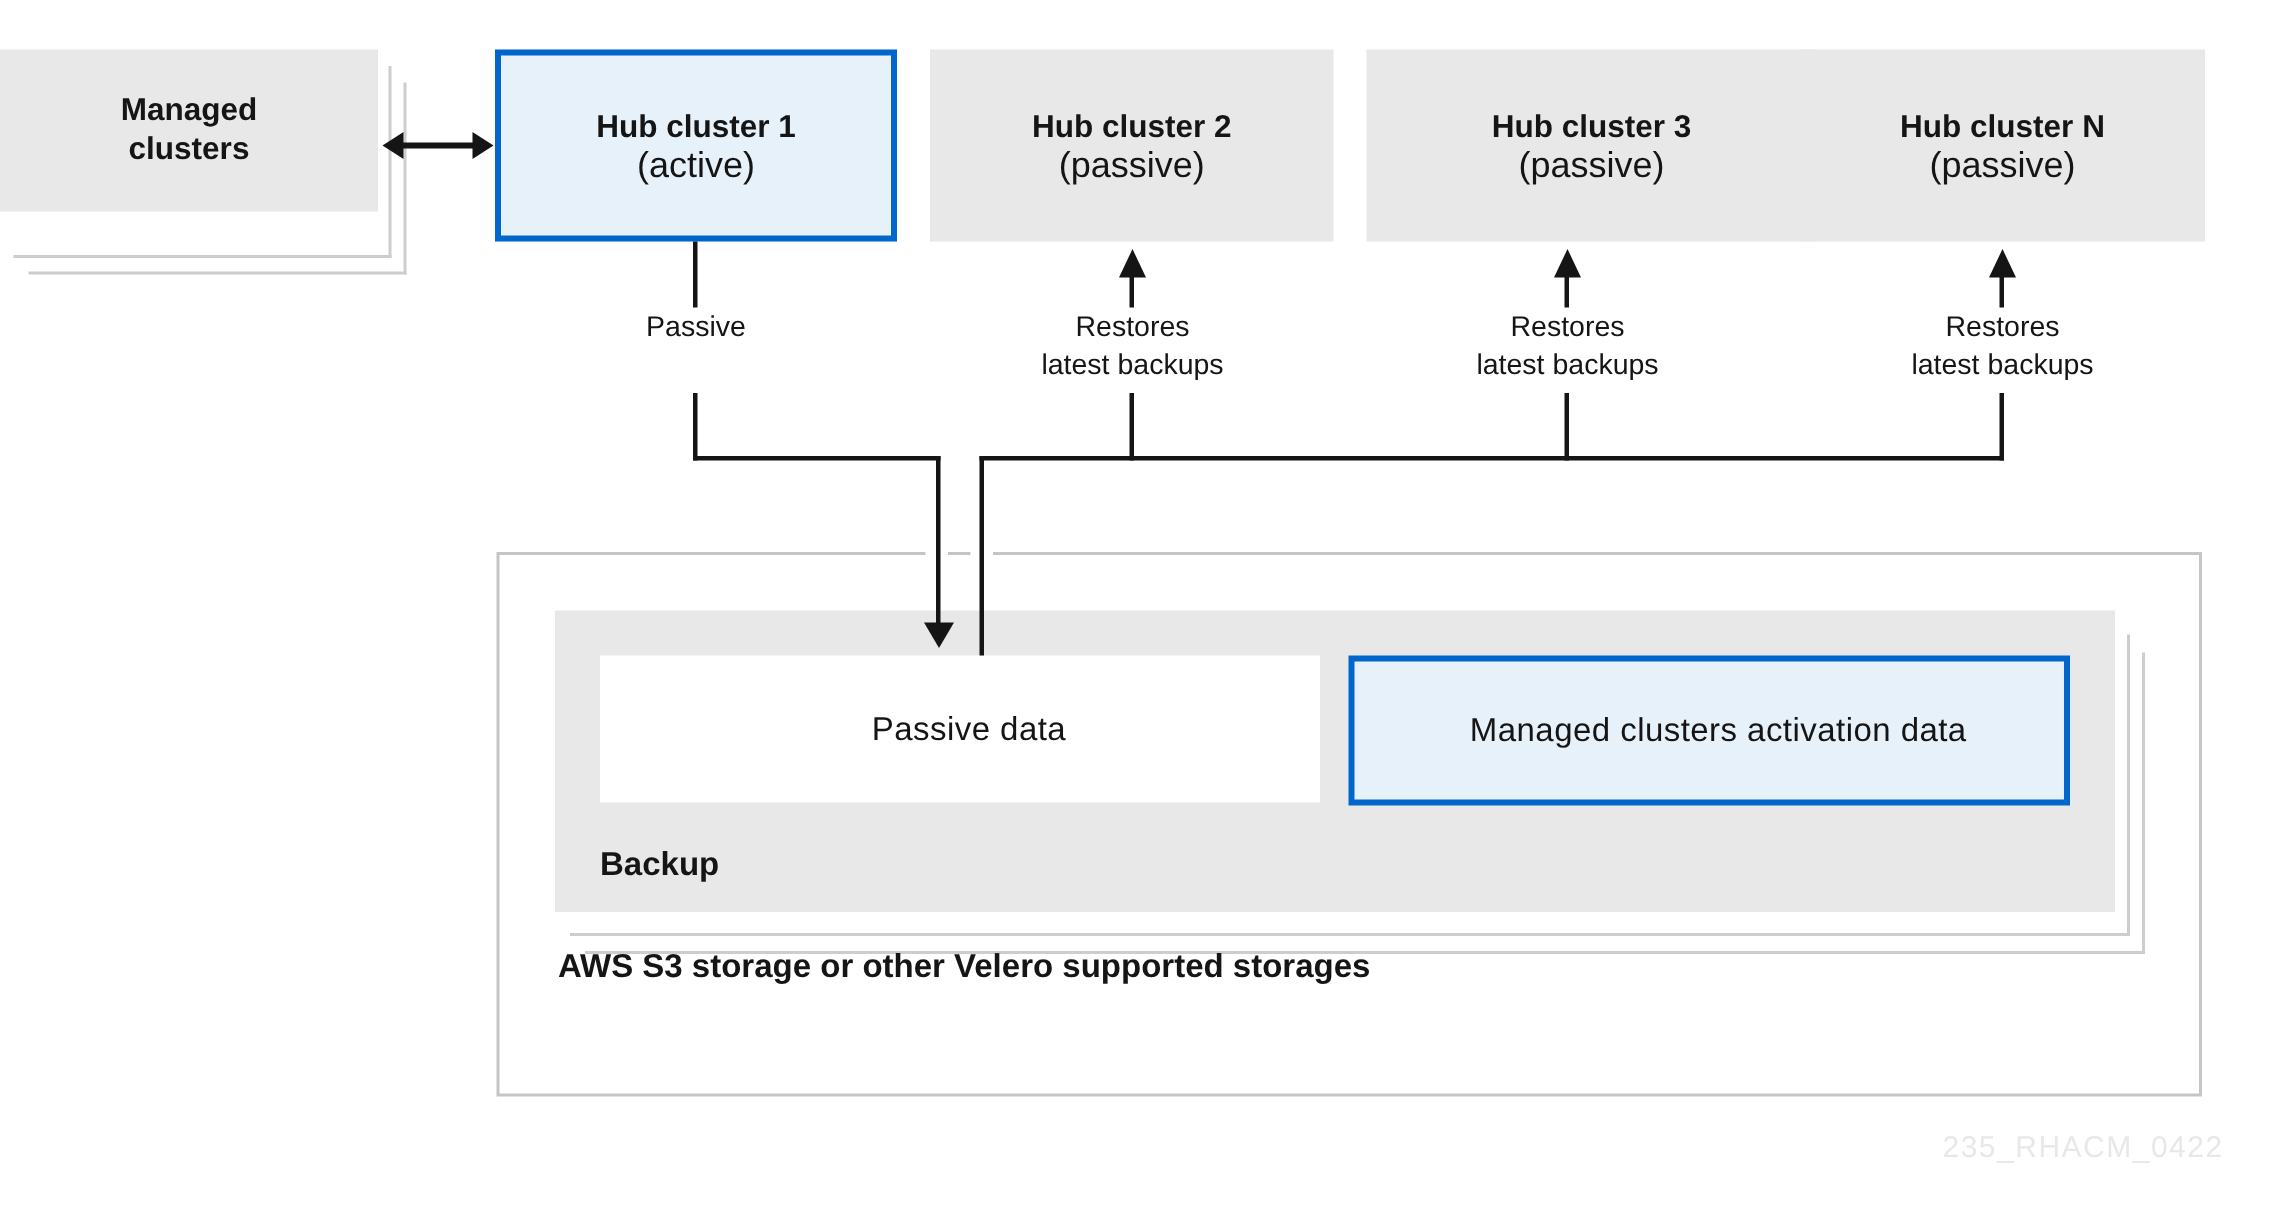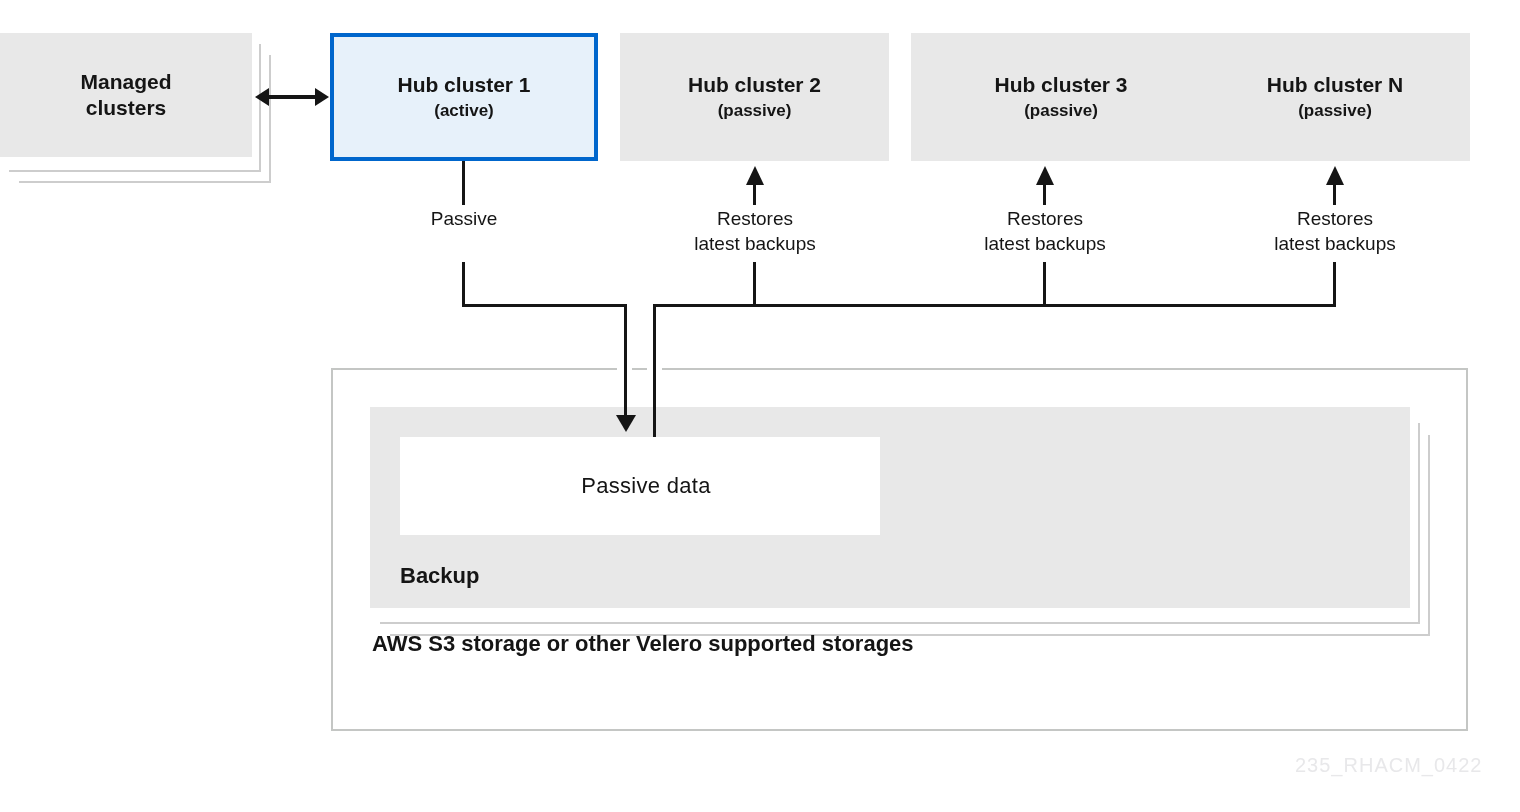--- a/index.html
+++ b/index.html
@@ -18,21 +18,21 @@
     display:flex;flex-direction:column;
     align-items:center;justify-content:center;
     text-align:center;
   }
   .gray{background:var(--box-gray,#e8e8e8);}
   .bluebox{
     background:var(--accent-blue-fill,#e7f1fa);
     border:4px solid var(--accent-blue,#0066cc);
   }
   .box-title{font-size:21px;font-weight:bold;line-height:26px;display:block;}
-  .box-state{font-size:17px;line-height:25px;display:block;margin-top:0;font-weight:bold;}
+  .box-state{font-size:24px;line-height:25px;display:block;margin-top:0;}
   .tline{display:block;}
   
   .shadow{
     position:absolute;box-sizing:border-box;
     border-right:2px solid var(--shadow-gray,#cdcdcd);
     border-bottom:2px solid var(--shadow-gray,#cdcdcd);
     background:transparent;
   }
   
   .line{position:absolute;background:var(--line-black,#151515);}
@@ -73,21 +73,21 @@
     color:var(--watermark-gray,#e8e8ea);
   }
 </style>
 </head>
 <body>
 
 <div class="canvas">
 
   <div class="shadow" style="left:19px;top:55px;width:252px;height:128px"></div>
   <div class="shadow" style="left:9px;top:44px;width:252px;height:128px"></div>
-  <div class="box gray" style="left:0;top:33px;width:252px;height:124px">
+  <div class="box gray" style="left:0;top:33px;width:252px;height:108px">
     <div class="box-title">
       <span class="tline">Managed</span>
       <span class="tline">clusters</span>
     </div>
   </div>
 
   <div>
     <div class="tri tri-left" style="left:255px;top:88px"></div>
     <div class="line" style="left:267px;top:95px;width:50px;height:4px"></div>
     <div class="tri tri-right" style="left:315px;top:88px"></div>
@@ -130,20 +130,23 @@
   <div class="gap-patch" style="left:617px;top:364px;width:15px;height:10px"></div>
   <div class="gap-patch" style="left:647px;top:364px;width:15px;height:10px"></div>
 
   <div class="shadow" style="left:390px;top:435px;width:1040px;height:201px"></div>
   <div class="shadow" style="left:380px;top:423px;width:1040px;height:201px"></div>
   <div class="box gray" style="left:370px;top:407px;width:1040px;height:201px"></div>
 
   <div class="box inner-white" style="left:400px;top:437px;width:480px;height:98px">
     <span class="inner-label">Passive data</span>
   </div>
+  <div class="box bluebox" style="left:899px;top:437px;width:481px;height:100px">
+    <span class="inner-label">Managed clusters activation data</span>
+  </div>
 
   <div class="big-label" style="left:400px;top:563px">Backup</div>
   <div class="big-label" style="left:372px;top:631px">AWS S3 storage or other Velero supported storages</div>
 
   <div class="line" style="left:462px;top:161px;width:3px;height:44px"></div>
   <div class="line" style="left:462px;top:262px;width:3px;height:45px"></div>
   <div class="line" style="left:462px;top:304px;width:165px;height:3px"></div>
   <div class="line" style="left:624px;top:304px;width:3px;height:112px"></div>
   <div class="tri tri-down" style="left:616px;top:415px"></div>
 

